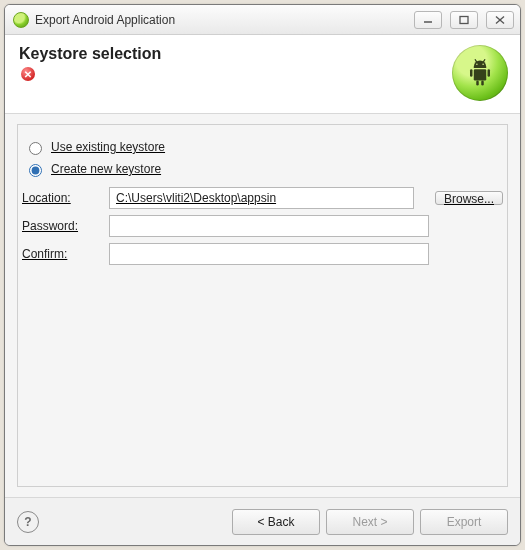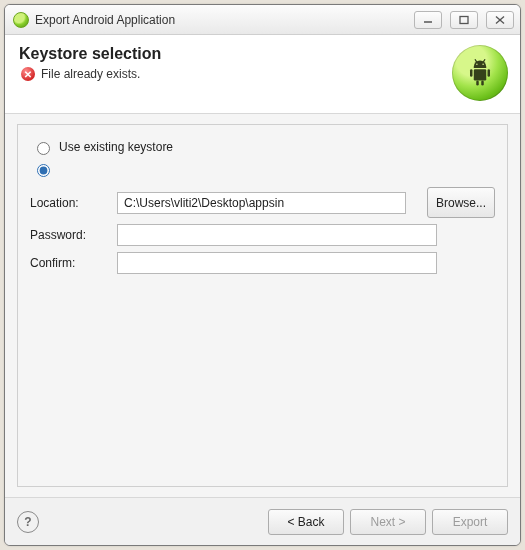--- a/index.html
+++ b/index.html
@@ -89,21 +89,22 @@
   
   .content {
     flex: 1;
     background: #f5f5f5;
     padding: 10px 12px;
   }
   .panel {
     border: 1px solid #cfcfcf;
     background: #f5f5f5;
     height: 100%;
-    padding: 10px 12px;
+    padding: 10px 4px;
+    text-decoration: underline;
   }
   .radio-row {
     display: flex; align-items: center; gap: 6px;
     margin: 4px 0 6px 2px;
     color: #222;
   }
   input[type=radio] { accent-color: #2f6fb3; }
   .form { margin-top: 10px; }
   .row {
     display: flex; align-items: center; gap: 21px;
@@ -121,21 +122,21 @@
     border-radius: 0;
     padding: 0 6px;
     font-family: inherit;
     font-size: 12px;
     background: #fff;
     color: #222;
   }
   .row .loc-input { flex: 1; }
   .row .pw-input { width: 320px; }
   .browse-btn {
-    height: 31px;
+    height: 14px;
     padding: 0 8px;
     border: 1px solid #acacac;
     border-radius: 3px;
     background: linear-gradient(#fbfbfb, #e7e7e7);
     font-family: inherit; font-size: 12px;
     color: #222;
   }
   
   .footer {
     height: 48px;
@@ -147,21 +148,21 @@
     gap: 6px;
   }
   .help-circle {
     width: 22px; height: 22px; border-radius: 50%;
     border: 1.5px solid #8a8a8a;
     display: flex; align-items: center; justify-content: center;
     color: #6a6a6a; font-weight: 600;
   }
   .footer .spacer { flex: 1; }
   .nav-btn {
-    width: 76px; height: 26px;
+    width: 88px; height: 26px;
     border: 1px solid #acacac;
     border-radius: 3px;
     background: linear-gradient(#fbfbfb, #e7e7e7);
     font-family: inherit; font-size: 12px;
     color: #222;
   }
   .nav-btn[disabled] { color: #9c9c9c; }
 </style>
 </head>
 <body>
@@ -190,21 +191,20 @@
           </svg>
       </div>
     </div>
   </div>
 
   <div class="banner">
     <div class="banner-left">
       <h1>Keystore selection</h1>
       <div class="status-row">
         <div class="err-icon">✕</div>
-        <span>File already exists.</span>
       </div>
     </div>
     <div class="product-icon">
       <svg viewBox="0 0 64 64">
         <g fill="#34401a">
           <path d="M22 22 a10 10 0 0 1 20 0 v2 h-20 z"></path>
           <rect x="22" y="26" width="20" height="18" rx="2"></rect>
           <rect x="16" y="26" width="4" height="12" rx="2"></rect>
           <rect x="44" y="26" width="4" height="12" rx="2"></rect>
           <rect x="26" y="44" width="4" height="8" rx="2"></rect>
@@ -220,20 +220,21 @@
 
   <div class="content">
     <div class="panel">
 
       <label class="radio-row">
         <input type="radio" name="ks" style="">
         <span>Use existing keystore</span>
       </label>
       <label class="radio-row">
         <input type="radio" name="ks" checked="" style="">
+        <span>Create new keystore</span>
       </label>
 
       <div class="form">
         <div class="row">
           <label class="col">Location:</label>
           <input type="text" class="loc-input" value="C:\Users\vliti2\Desktop\appsin" style="">
           <button class="browse-btn">Browse...</button>
         </div>
         <div class="row">
           <label class="col">Password:</label>

